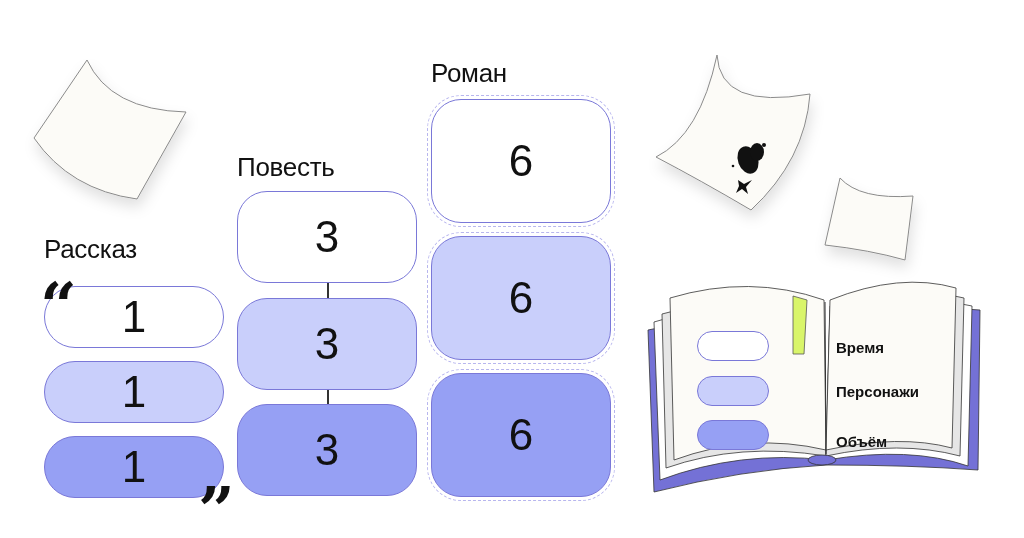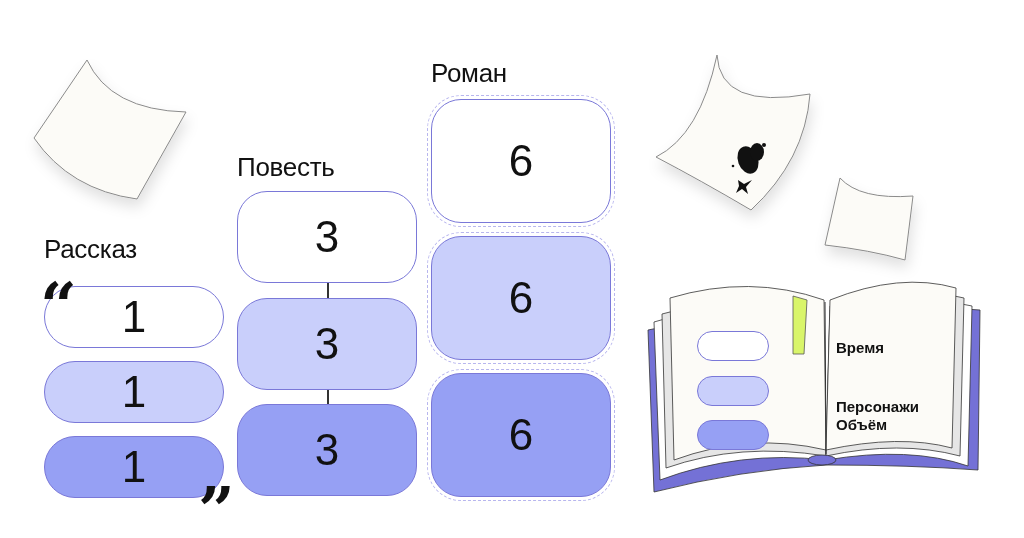--- a/index.html
+++ b/index.html
@@ -100,14 +100,14 @@
 
   <path d="M153,26 L167,30 L164,84 L153,84 Z" fill="#d9f56a" stroke="#555" stroke-width="0.8"></path>
 
   <ellipse cx="182" cy="230" rx="14" ry="5" fill="#7471d6" stroke="#333" stroke-width="0.8" transform="translate(0,-40)"></ellipse>
 </svg>
 
 <div class="legend-pill" style="left:697px;top:331px;background:#ffffff;"></div>
 <div class="legend-pill" style="left:697px;top:376px;background:#c9cffb;"></div>
 <div class="legend-pill" style="left:697px;top:420px;background:#96a0f4;"></div>
 <div class="legend-label" style="left:836px;top:339px;">Время</div>
-<div class="legend-label" style="left:836px;top:398px;">Персонажи</div>
-<div class="legend-label" style="left:836px;top:416px;">Объём</div>
+<div class="legend-label" style="left:836px;top:383px;">Персонажи</div>
+<div class="legend-label" style="left:836px;top:433px;">Объём</div>
 
 </body></html>

